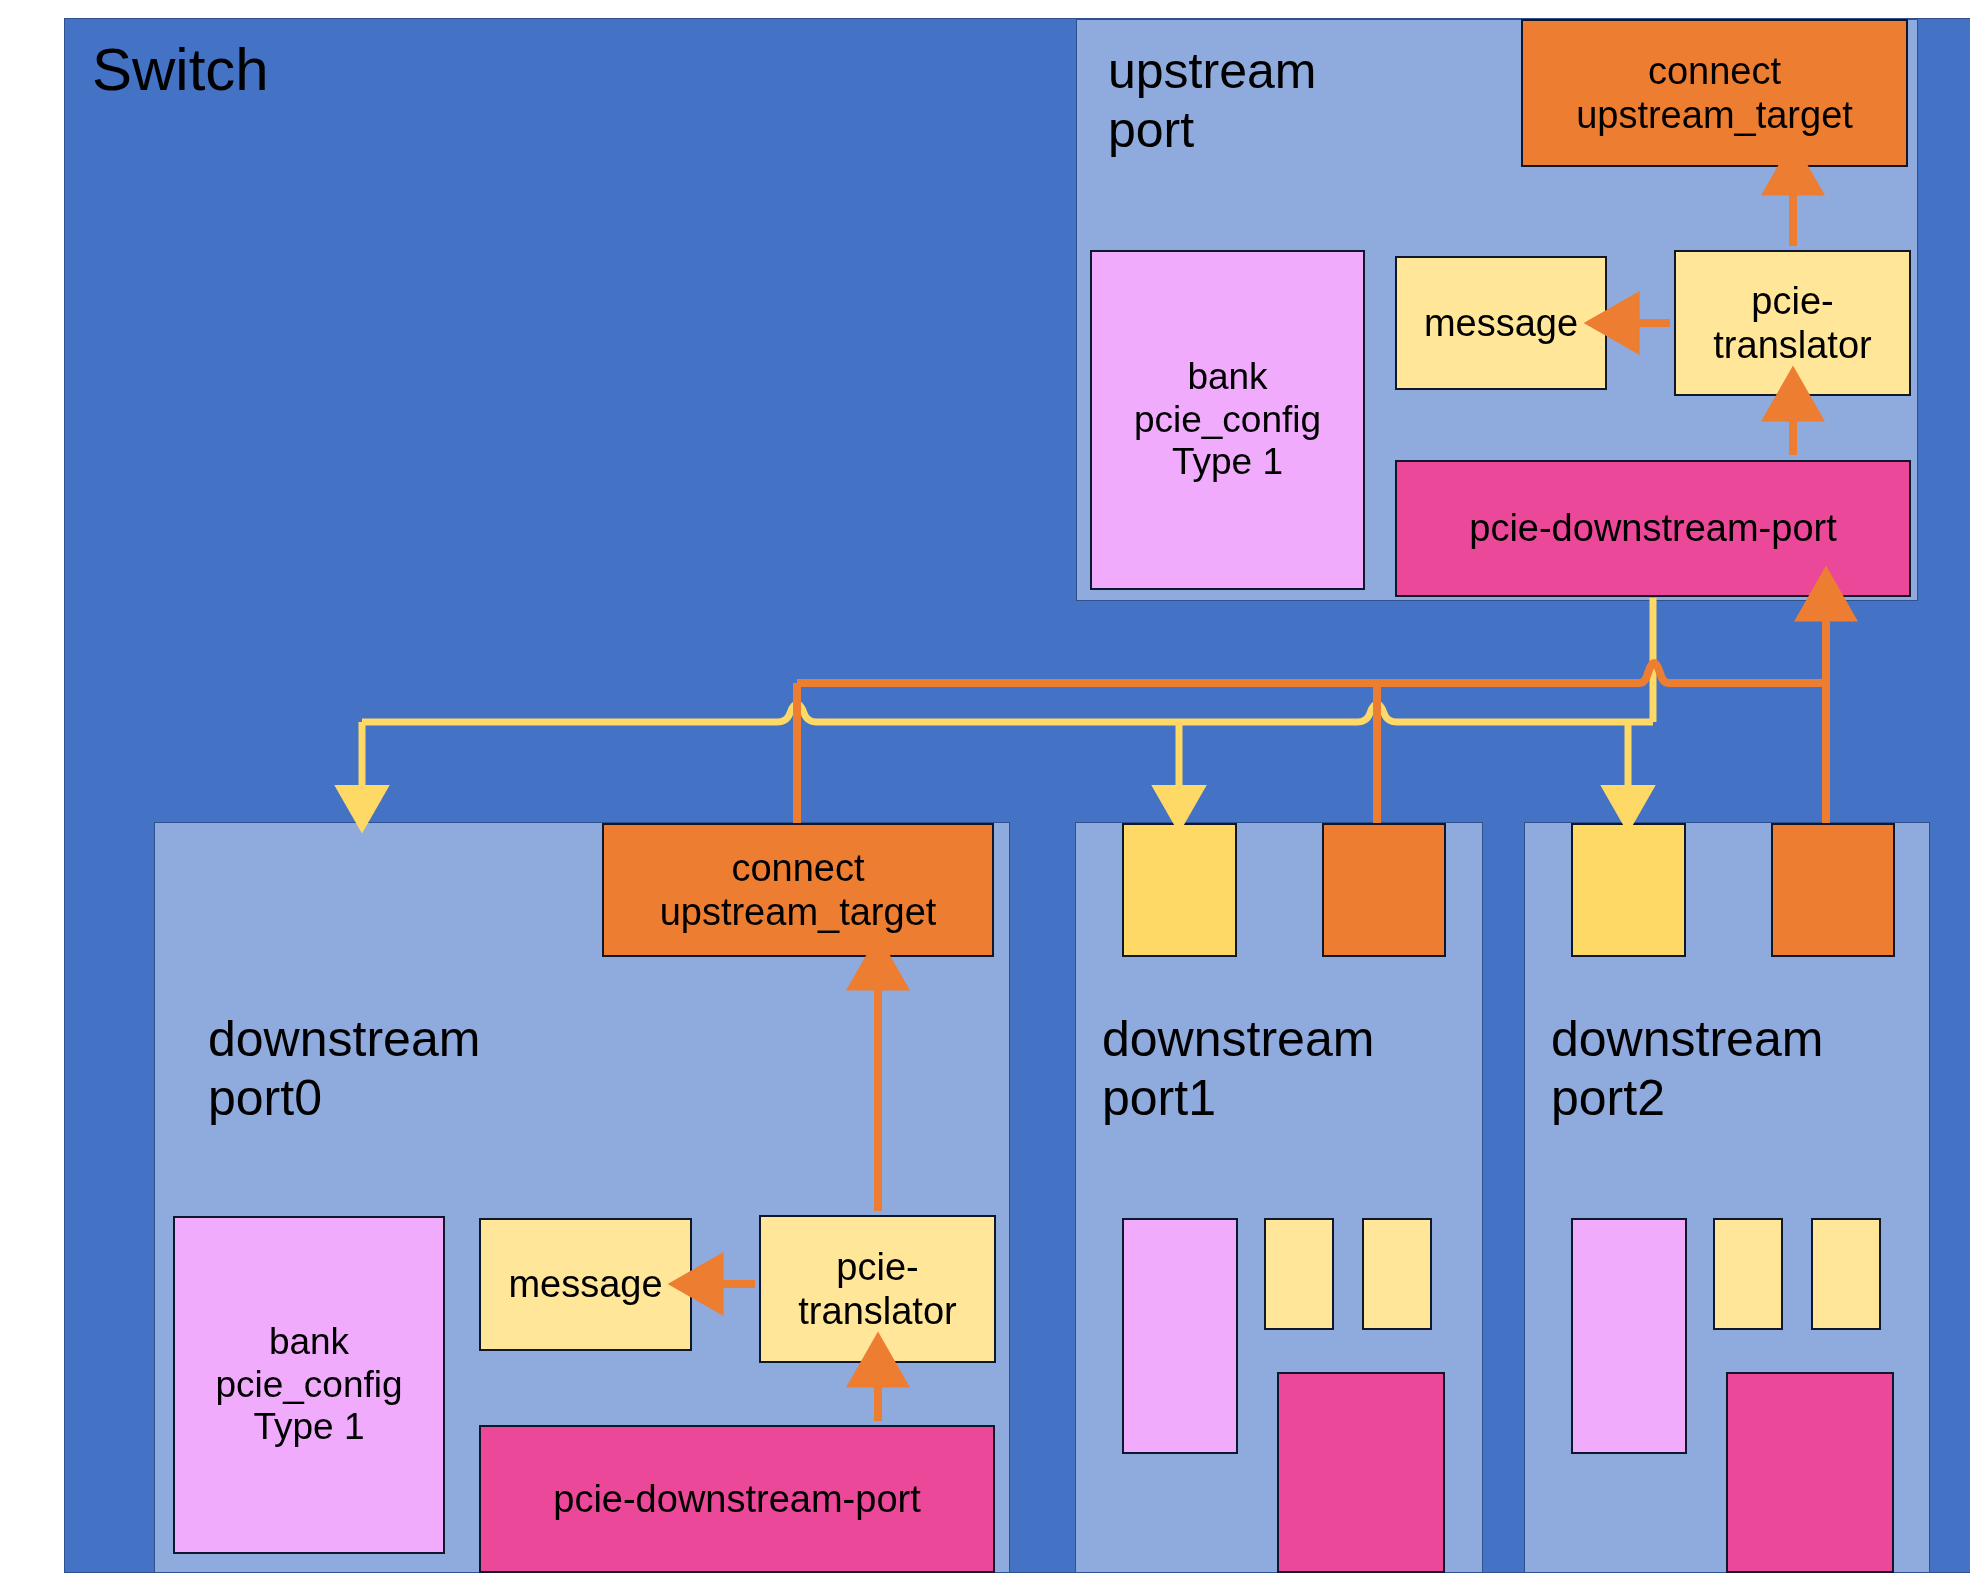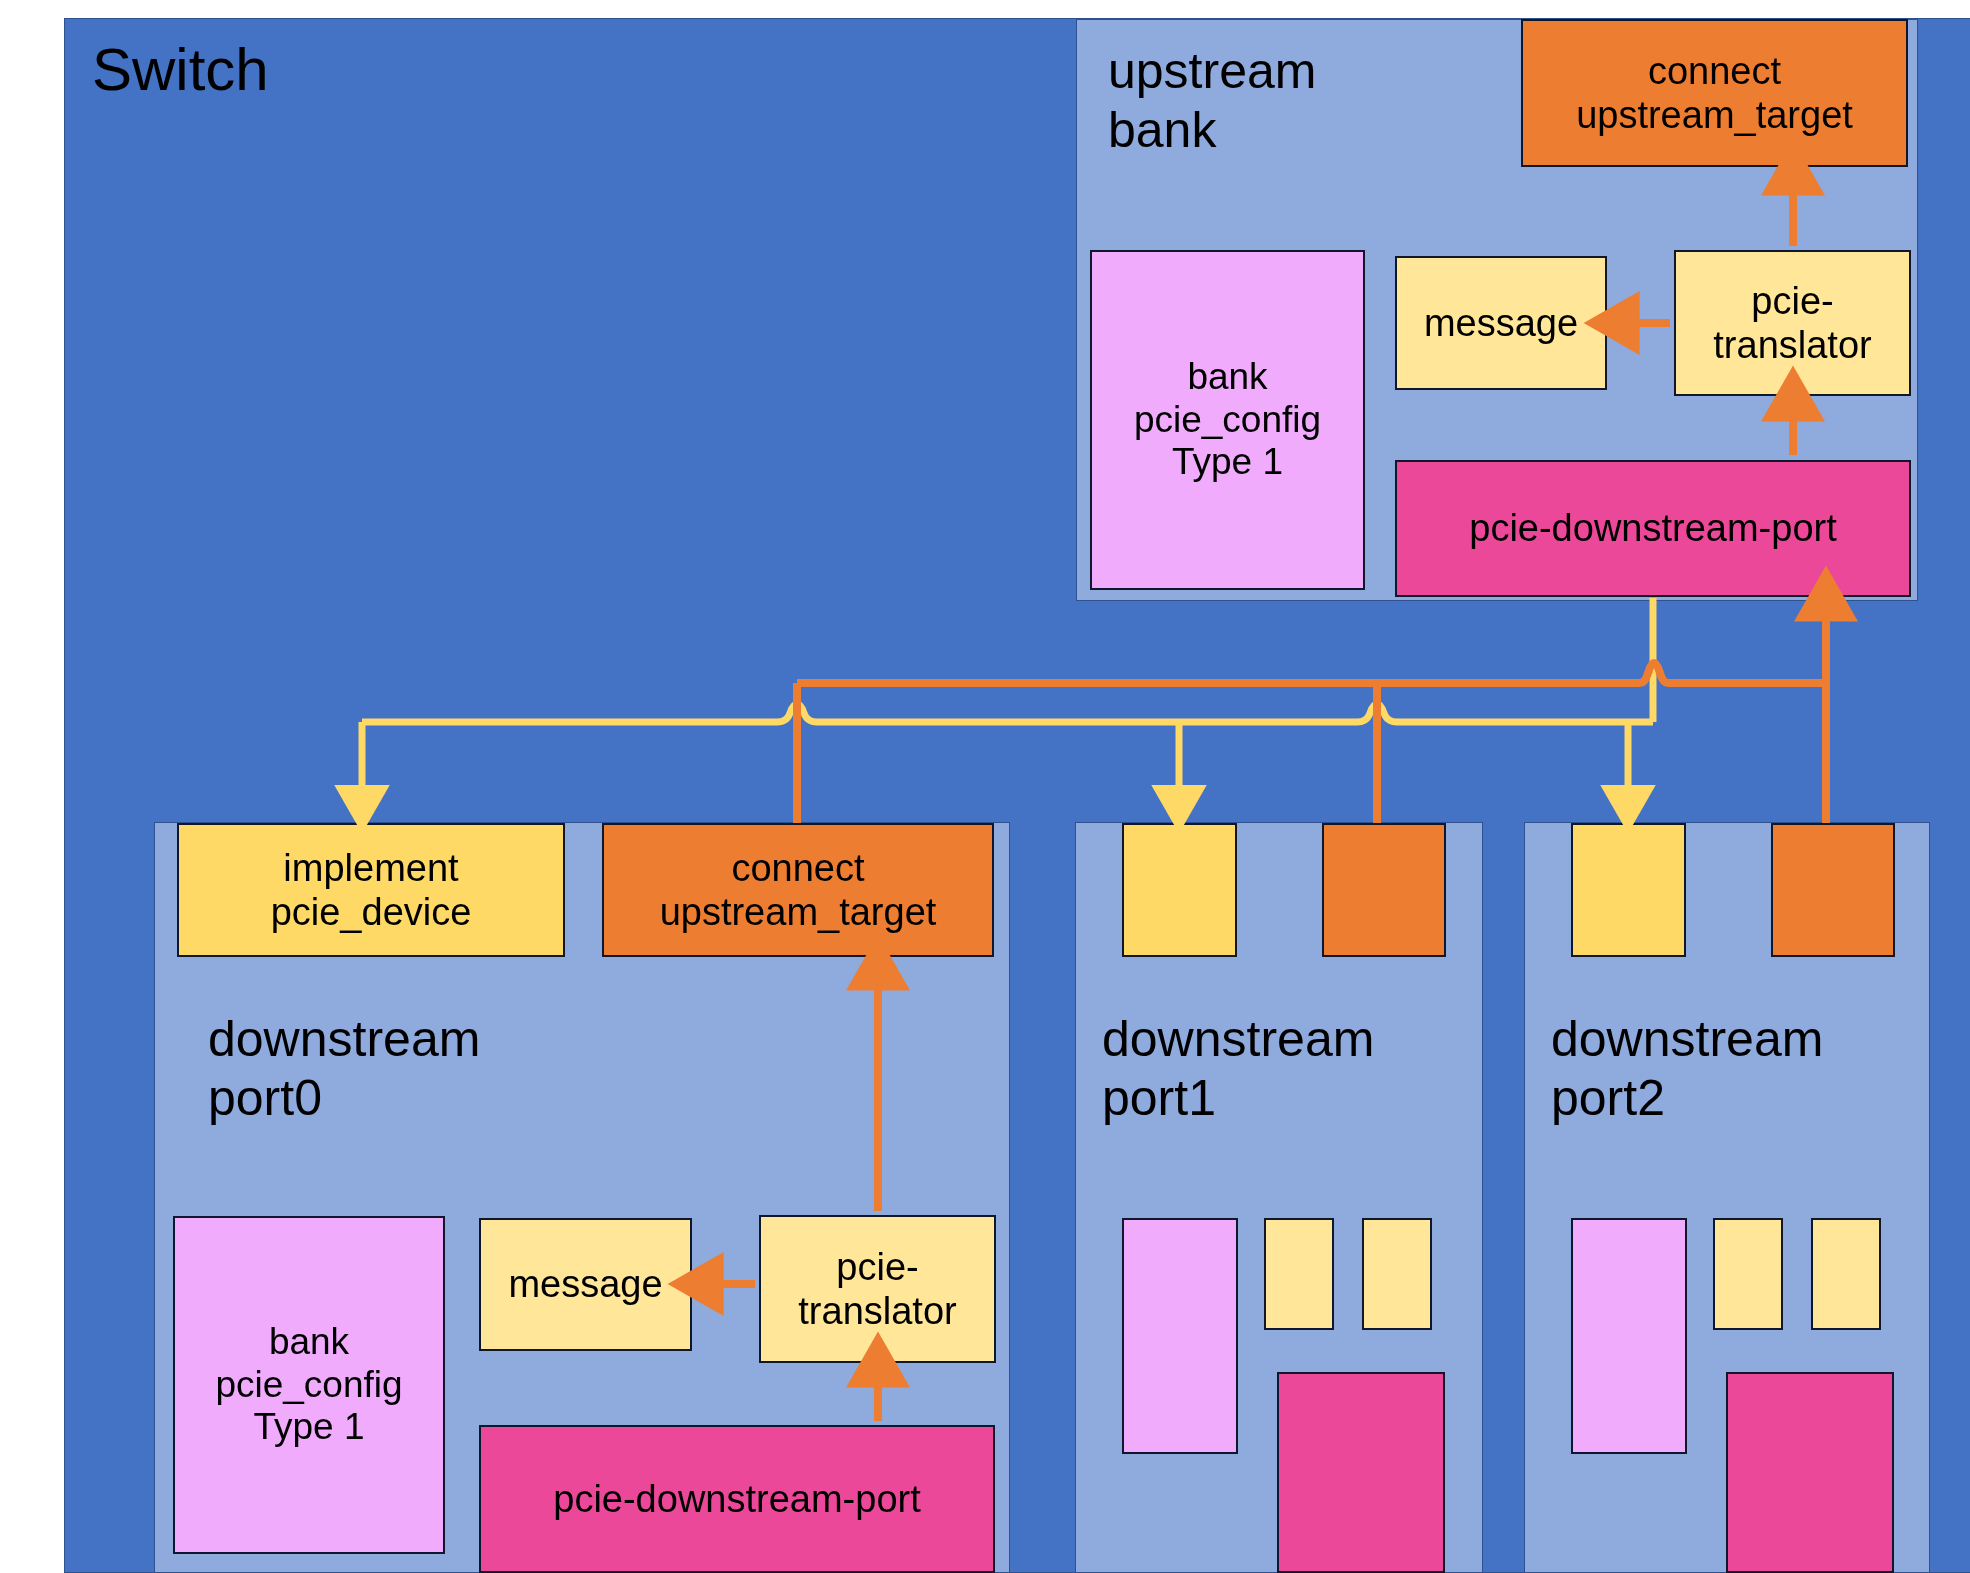--- a/index.html
+++ b/index.html
@@ -74,42 +74,40 @@
 </head>
 <body>
 
 <div id="root">
 
   <div class="abs switch-panel"></div>
   <div class="abs switch-title">Switch</div>
 
   <div class="abs port-box" style="left:1034px; top:19px; width:842px; height:582px;"></div>
   <div class="abs port-title" style="left:1066px; top:42px; width:330px;">upstream
-bank</div>
+port</div>
 
   <div class="abs blk blk-bank" style="left:1048px; top:250px; width:275px; height:340px; font-size:37px;">bank
 pcie_config
 Type 1</div>
 
   <div class="abs blk blk-yellow" style="left:1353px; top:256px; width:212px; height:134px; font-size:38px;">message</div>
 
   <div class="abs blk blk-yellow" style="left:1632px; top:250px; width:237px; height:146px; font-size:38px;">pcie-
 translator</div>
 
   <div class="abs blk blk-amber" style="left:1353px; top:460px; width:516px; height:137px; font-size:38px;">pcie-downstream-port</div>
 
   <div class="abs blk blk-orange" style="left:1479px; top:19px; width:387px; height:148px; font-size:38px;">connect
 upstream_target</div>
 
   <div class="abs port-box" style="left:112px; top:822px; width:856px; height:751px;"></div>
   <div class="abs port-title" style="left:166px; top:1010px; width:420px;">downstream
 port0</div>
 
-  <div class="abs blk blk-yellow2" style="left:135px; top:823px; width:388px; height:134px; font-size:38px;">implement
-pcie_device</div>
 
   <div class="abs blk blk-orange" style="left:560px; top:823px; width:392px; height:134px; font-size:38px;">connect
 upstream_target</div>
 
   <div class="abs blk blk-bank" style="left:131px; top:1216px; width:272px; height:338px; font-size:37px;">bank
 pcie_config
 Type 1</div>
 
   <div class="abs blk blk-yellow" style="left:437px; top:1218px; width:213px; height:133px; font-size:38px;">message</div>
 

